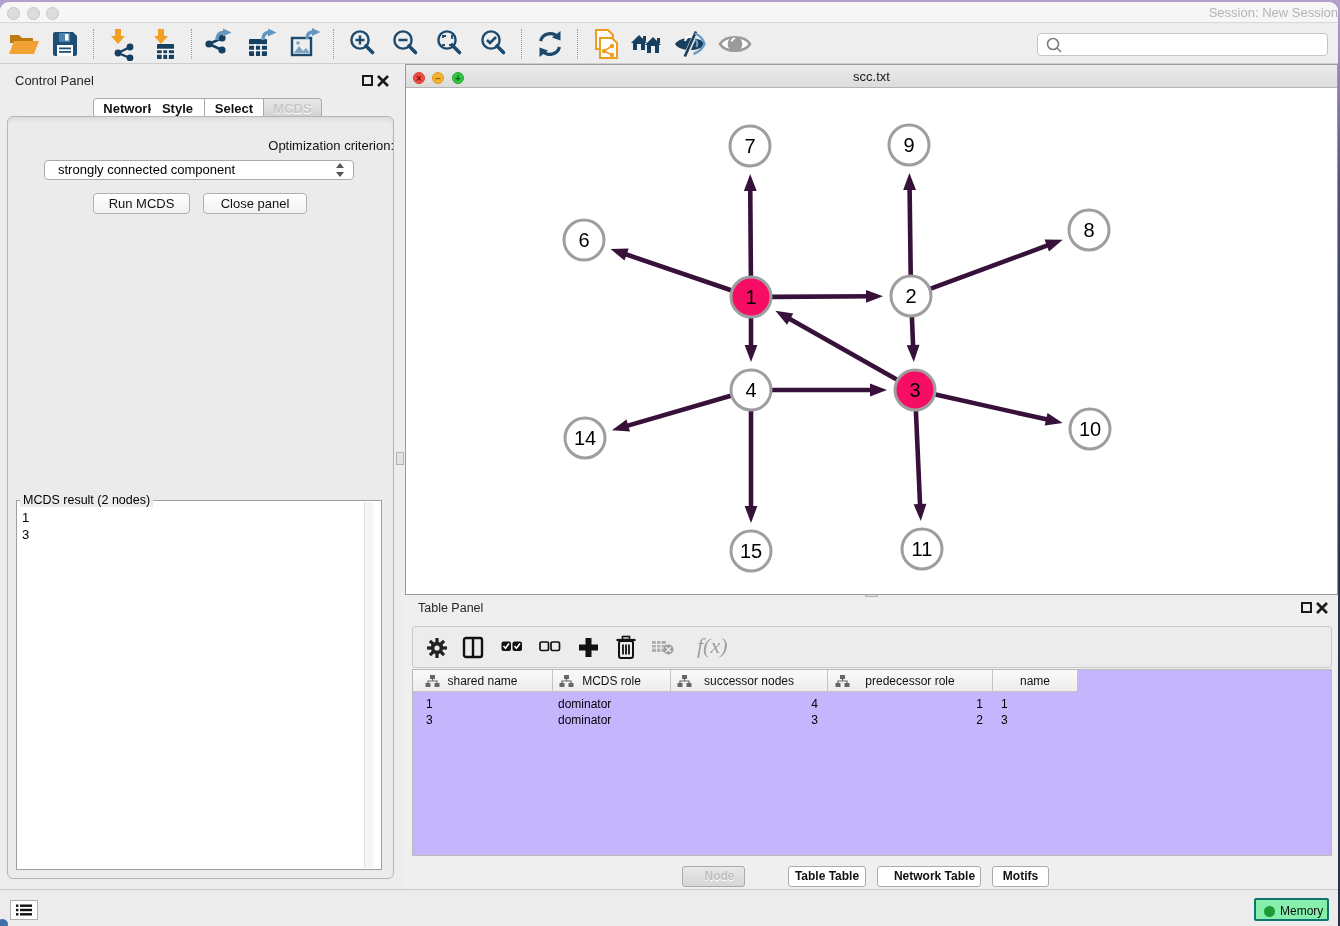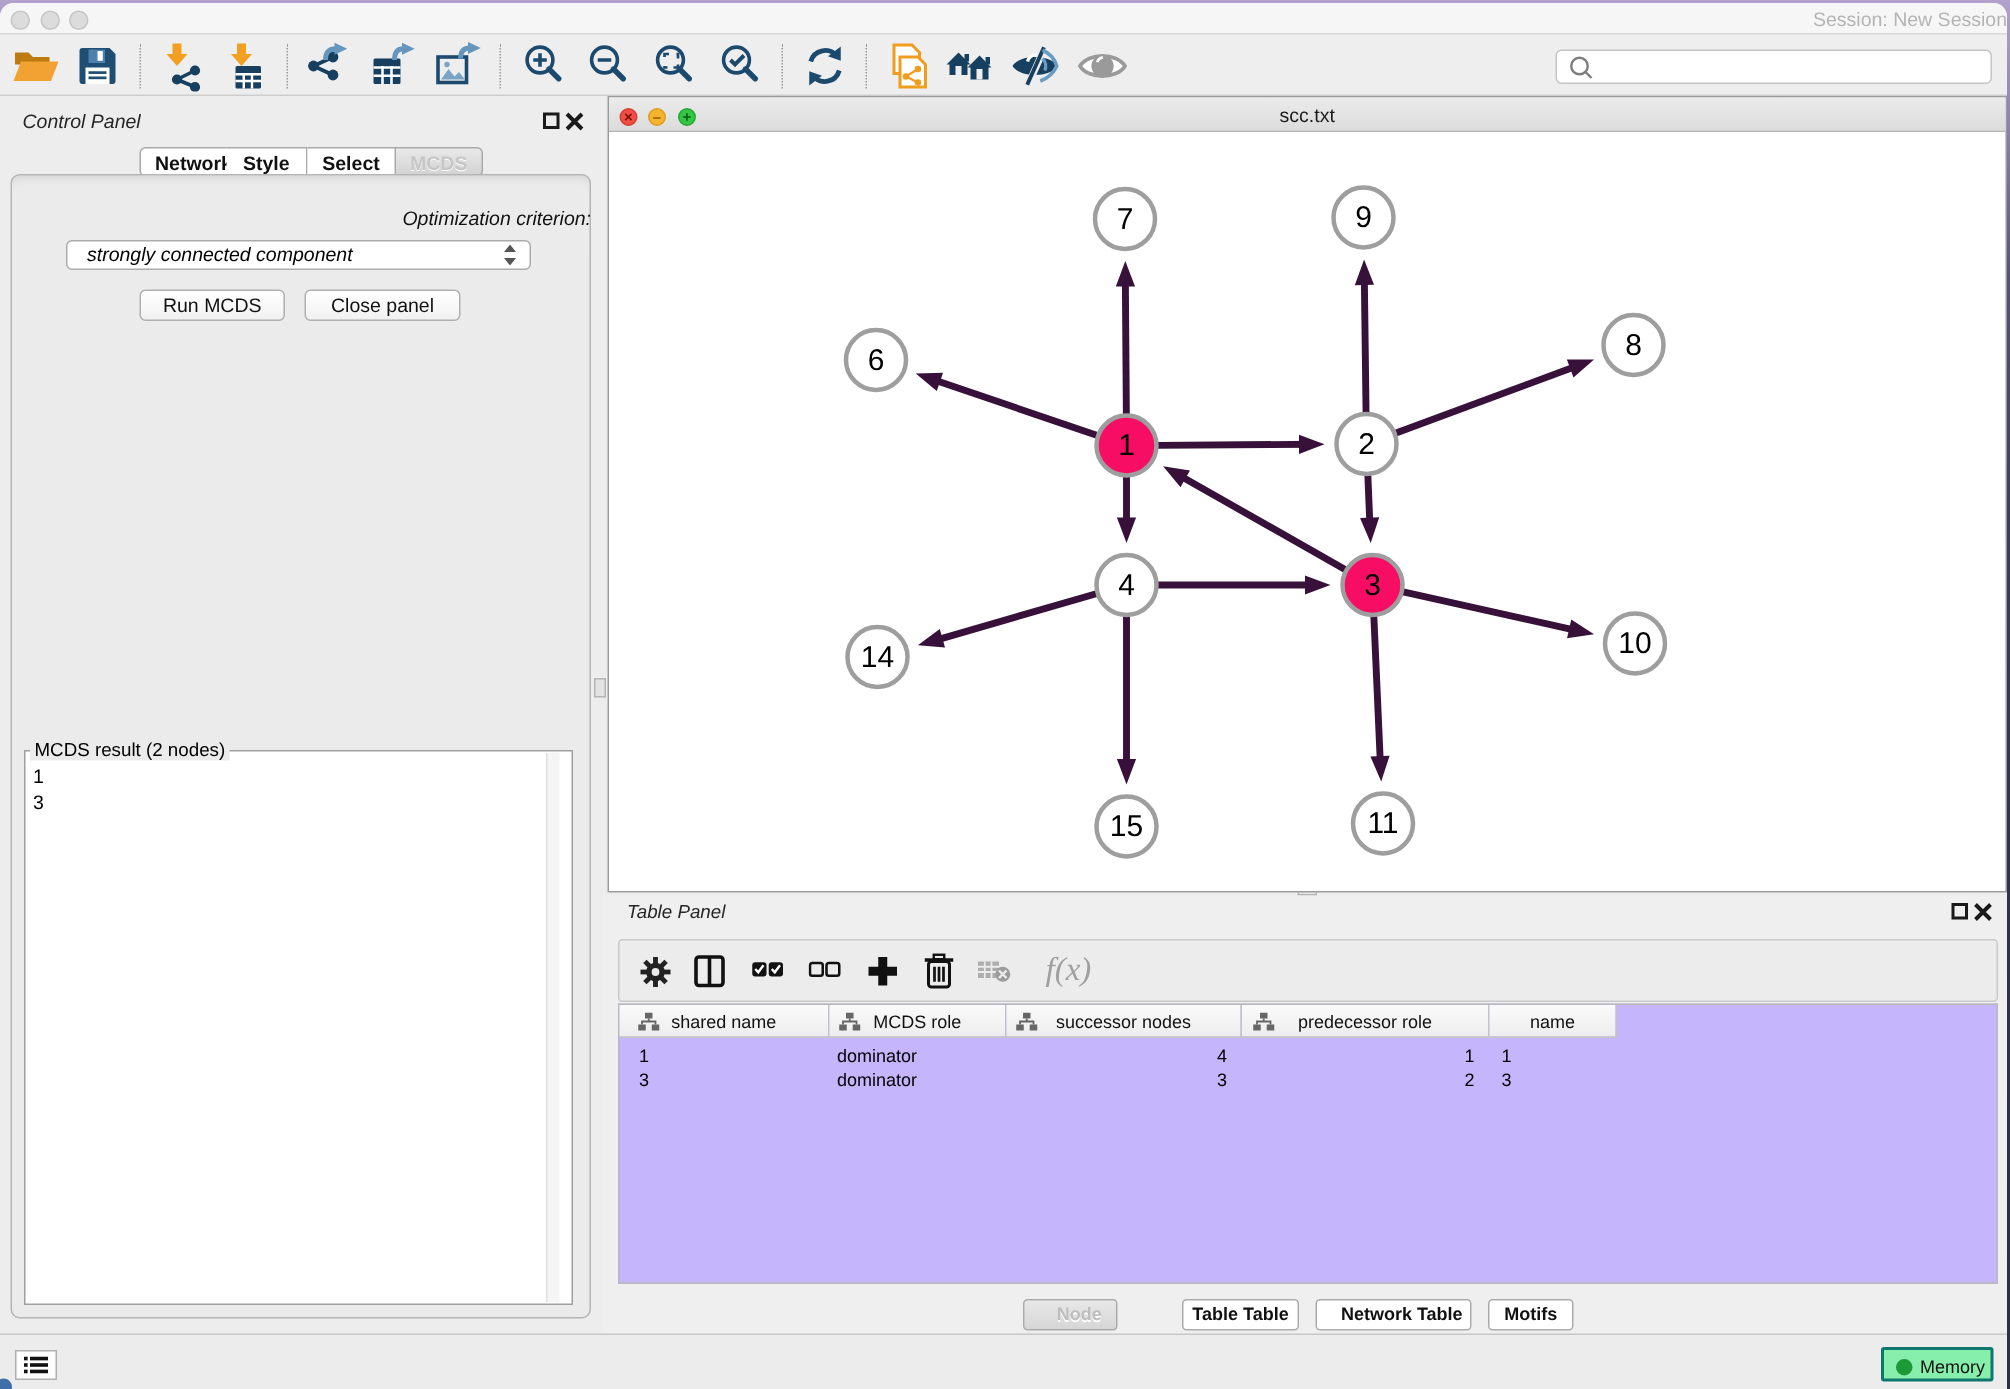--- a/index.html
+++ b/index.html
@@ -14,21 +14,21 @@
         background:#dcdcdc; border:1px solid #c6c6c6; }
   #apptitle { position:absolute; top:3px; left:0; width:1338px; text-align:right;
               font-size:13px; color:#b4b4b4; }
   #toolbar { position:absolute; left:0; top:22px; width:1338px; height:40px;
              background:#eeeeee; border-bottom:1px solid #cdcdcd; }
   .tsep { position:absolute; top:5px; height:30px; width:0; border-left:1px dotted #999; }
   .ticon { position:absolute; top:3px; width:34px; height:34px; }
   #searchbox { position:absolute; left:1037px; top:9px; width:291px; height:23px;
                background:#ffffff; border:1px solid #c4c4c4; border-radius:4px; }
   
-  .paneltitle { position:absolute; font-size:13px; color:#262626;font-style:italic; }
+  .paneltitle { position:absolute; font-size:13px; color:#262626; }
   .floatbtn { position:absolute; width:11px; height:11px; border:2px solid #1a1a1a; }
   .tab { position:absolute; height:20px; font-size:13px; font-weight:bold; color:#111;
          background:#fff; border:1px solid #a9a9a9; text-align:center; line-height:19px; }
   #cpcontent { position:absolute; left:7px; top:114px; width:387px; height:763px;
                background:#ebebeb; border:1px solid #b5b5b5; border-radius:6px;
                box-shadow:inset 0 5px 5px -3px #d6d6d6; }
   .btn { position:absolute; background:linear-gradient(180deg,#ffffff,#f1f1f1);
          border:1px solid #b0b0b0; border-radius:4px; font-size:13px; color:#111;
          text-align:center; }
   
@@ -203,21 +203,21 @@
   <div class="floatbtn" style="left:362px;top:73px;"></div>
   <svg style="position:absolute;left:376px;top:72px;" width="14" height="14">
     <path d="M2 2 L12 12 M12 2 L2 12" stroke="#1a1a1a" stroke-width="2.6"></path>
   </svg>
   <div class="tab" style="left:93px;top:96px;width:72px;border-radius:4px 0 0 4px;">Network</div>
   <div class="tab" style="left:151px;top:96px;width:54px;border-left:none;">Style</div>
   <div class="tab" style="left:205px;top:96px;width:59px;border-left:none;">Select</div>
   <div class="tab" style="left:264px;top:96px;width:58px;border-left:none;border-radius:0 4px 4px 0;background:linear-gradient(180deg,#e9e9e9,#d2d2d2);color:#c6c6c6;text-shadow:0 1px 0 #fff;">MCDS</div>
   <div id="cpcontent"></div>
   <div class="paneltitle" style="left:7px;top:136px;width:387px;text-align:right;color:#111;">Optimization criterion:</div>
-  <div style="position:absolute;left:44px;top:158px;width:310px;height:20px;background:#fff;border:1px solid #ababab;border-radius:4px;font-size:13px;color:#000;line-height:18px;padding-left:13px;font-style:italic;">strongly connected component
+  <div style="position:absolute;left:44px;top:158px;width:310px;height:20px;background:#fff;border:1px solid #ababab;border-radius:4px;font-size:13px;color:#000;line-height:18px;padding-left:13px;">strongly connected component
     <svg width="10" height="14" style="position:absolute;right:8px;top:2px;">
       <path d="M5 0 L9 5 H1 z" fill="#555"></path>
       <path d="M5 14 L9 9 H1 z" fill="#555"></path>
     </svg>
   </div>
   <div class="btn" style="left:93px;top:191px;width:97px;height:21px;line-height:19px;">Run MCDS</div>
   <div class="btn" style="left:203px;top:191px;width:104px;height:21px;line-height:19px;">Close panel</div>
   <div style="position:absolute;left:16px;top:498px;width:366px;height:370px;border:1px solid #9f9f9f;background:#ffffff;"></div>
   <div style="position:absolute;left:20px;top:491px;background:#ebebeb;padding:0 3px;font-size:12.5px;color:#000;">MCDS result (2 nodes)</div>
   <div style="position:absolute;left:364px;top:500px;width:9px;height:366px;background:#f5f5f5;border-left:1px solid #e0e0e0;"></div>

